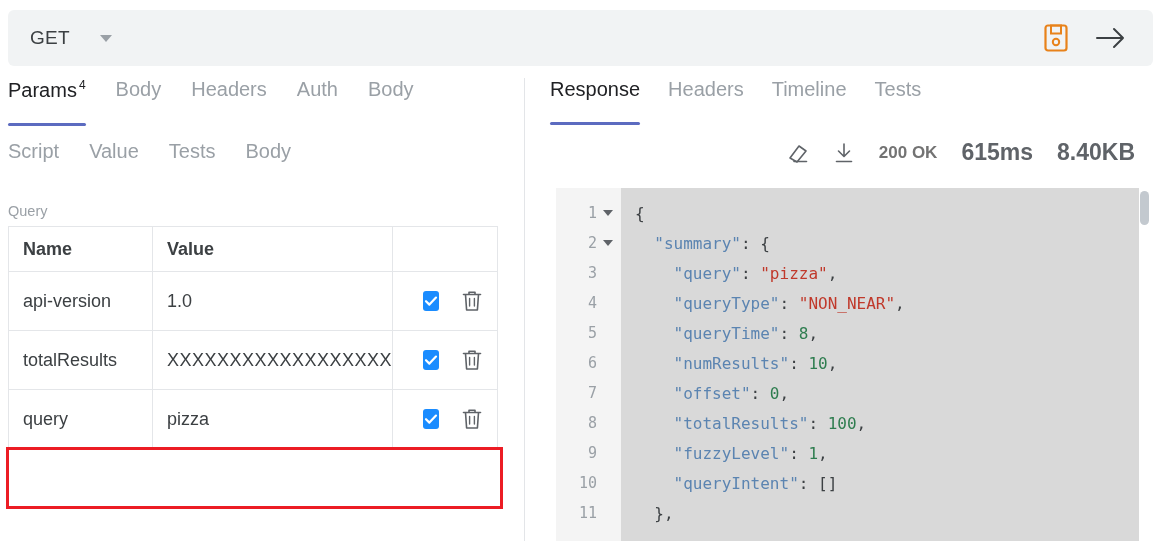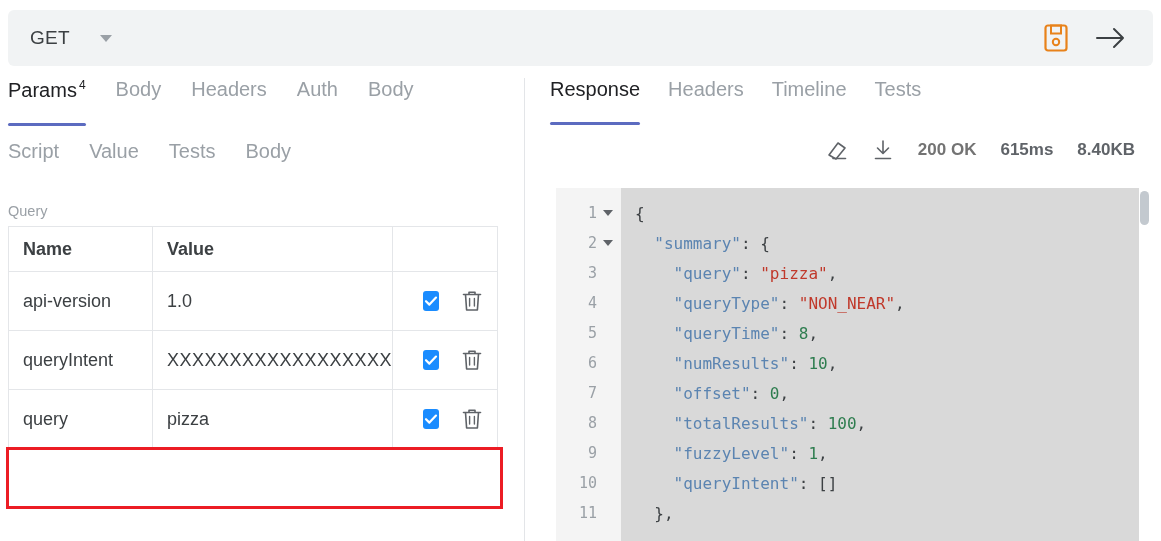--- a/index.html
+++ b/index.html
@@ -89,21 +89,21 @@
   }
 
   
   .right-panel { position: absolute; left: 525px; top: 78px; width: 636px; height: 463px; }
   .resp-tabrow { display: flex; align-items: flex-end; padding-left: 25px; gap: 28px; }
   .resp-meta {
     display: flex; align-items: center; justify-content: flex-end; gap: 24px;
     padding-right: 26px; margin-top: 14px; font-size: 17px; color: #5f6368;
   }
   .status-ok { color: #737373; font-weight: bold; font-size: 17px; }
-  .meta-num { color: #5f6368; font-weight: bold; font-size: 17px; }
+  .meta-num { color: #5f6368; font-weight: bold; font-size: 23px; }
 
   .code-wrap {
     position: absolute; left: 31px; top: 110px; width: 583px; height: 353px;
     display: flex; background: #d9d9d9; overflow: hidden;
   }
   .gutter {
     width: 65px; background: #f4f4f4; padding-top: 10px; flex: 0 0 65px;
     font-family: "DejaVu Sans Mono", monospace; font-size: 15px; color: #9aa0a6;
   }
   .gutter .ln {
@@ -202,21 +202,21 @@
                     <path d="M2.5 5.5 H19.5" stroke="#5f6368" stroke-width="1.6" stroke-linecap="round"></path>
                     <path d="M8 5.5 V3.2 H14 V5.5" fill="none" stroke="#5f6368" stroke-width="1.6" stroke-linejoin="round"></path>
                     <path d="M4.5 5.5 L5.6 21 H16.4 L17.5 5.5" fill="none" stroke="#5f6368" stroke-width="1.6" stroke-linejoin="round"></path>
                     <path d="M8.6 9.5 V17 M13.4 9.5 V17" stroke="#5f6368" stroke-width="1.4" stroke-linecap="round"></path>
                   </svg>
                 </span>
               </div>
             </td>
           </tr>
           <tr>
-            <td>queryIntent</td>
+            <td>totalResults</td>
             <td class="masked-val">XXXXXXXXXXXXXXXXXX</td>
             <td class="actions">
               <div class="actions-inner">
                 <span class="checkbox" style="background: rgb(26, 140, 255);">
                   <svg width="14" height="14" viewBox="0 0 14 14">
                     <path d="M2 7.2 L5.4 10.6 L12 3.6" fill="none" stroke="#fff" stroke-width="2.2" stroke-linecap="round" stroke-linejoin="round"></path>
                   </svg>
                 </span>
                 <span class="icon-btn">
                   <svg width="22" height="24" viewBox="0 0 22 24">

